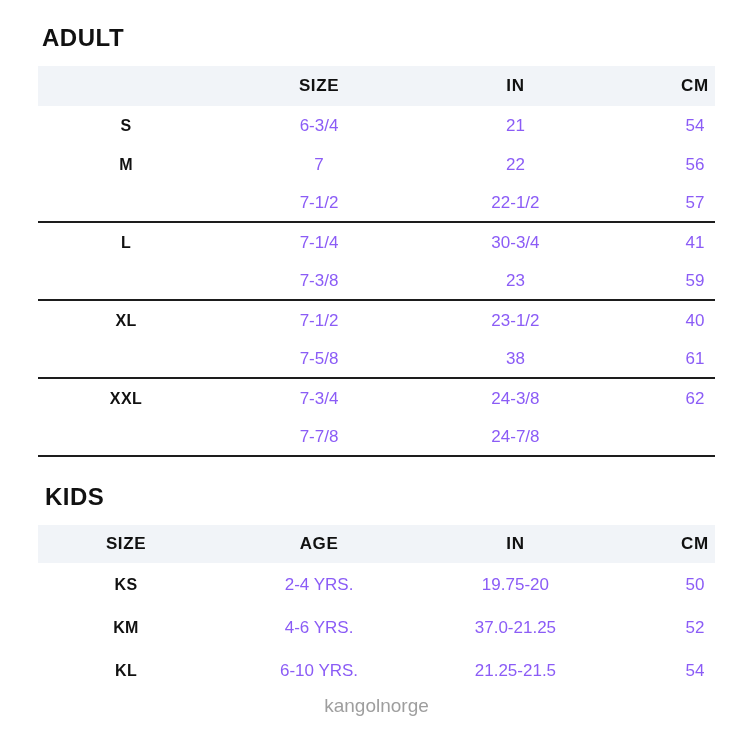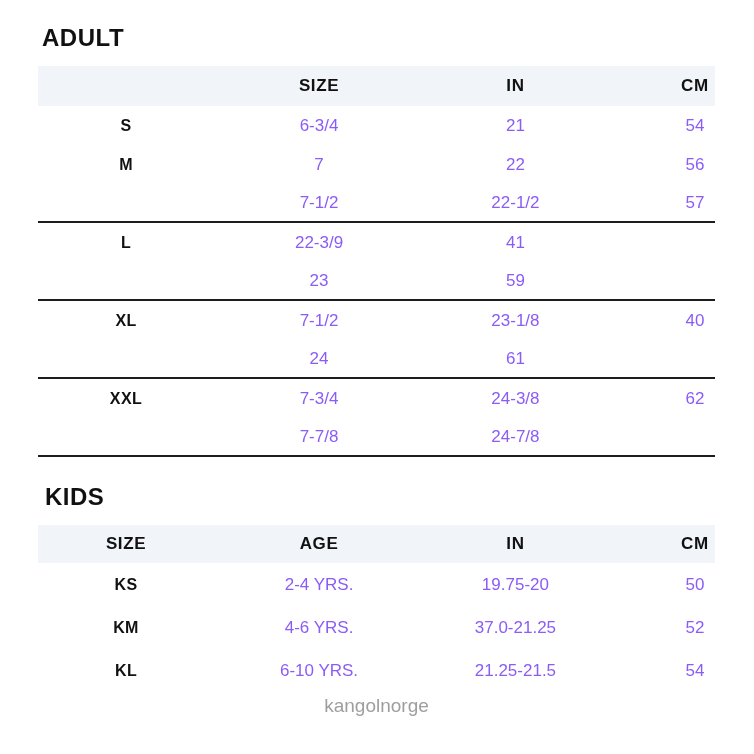--- a/index.html
+++ b/index.html
@@ -110,38 +110,41 @@
     </div>
     <div class="row rule">
       <div class="cell label"></div>
       <div class="cell">7-1/2</div>
       <div class="cell">22-1/2</div>
       <div class="cell">57</div>
     </div>
 
     <div class="row">
       <div class="cell label">L</div>
-      <div class="cell">22-3/9</div>
+      <div class="cell">7-1/4</div>
+      <div class="cell">30-3/4</div>
       <div class="cell">41</div>
     </div>
     <div class="row rule">
       <div class="cell label"></div>
+      <div class="cell">7-3/8</div>
       <div class="cell">23</div>
       <div class="cell">59</div>
     </div>
 
     <div class="row">
       <div class="cell label">XL</div>
       <div class="cell">7-1/2</div>
-      <div class="cell">23-1/8</div>
+      <div class="cell">23-1/2</div>
       <div class="cell">40</div>
     </div>
     <div class="row rule">
       <div class="cell label"></div>
-      <div class="cell">24</div>
+      <div class="cell">7-5/8</div>
+      <div class="cell">38</div>
       <div class="cell">61</div>
     </div>
 
     <div class="row">
       <div class="cell label">XXL</div>
       <div class="cell">7-3/4</div>
       <div class="cell">24-3/8</div>
       <div class="cell">62</div>
     </div>
     <div class="row rule">

